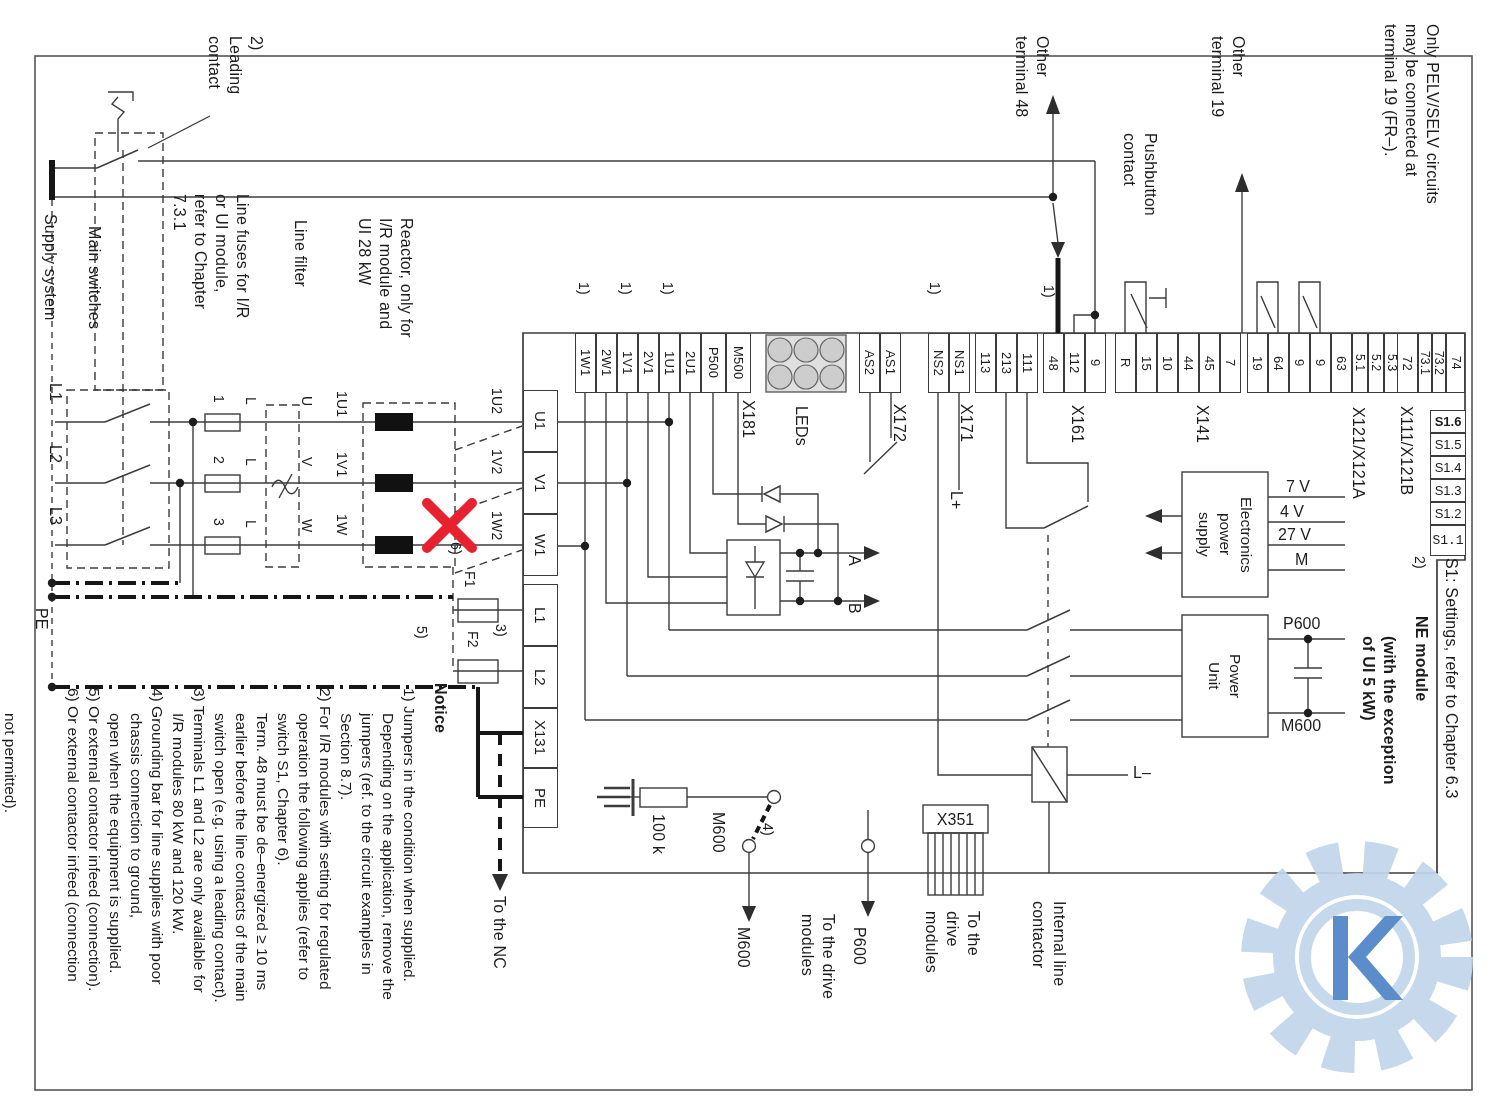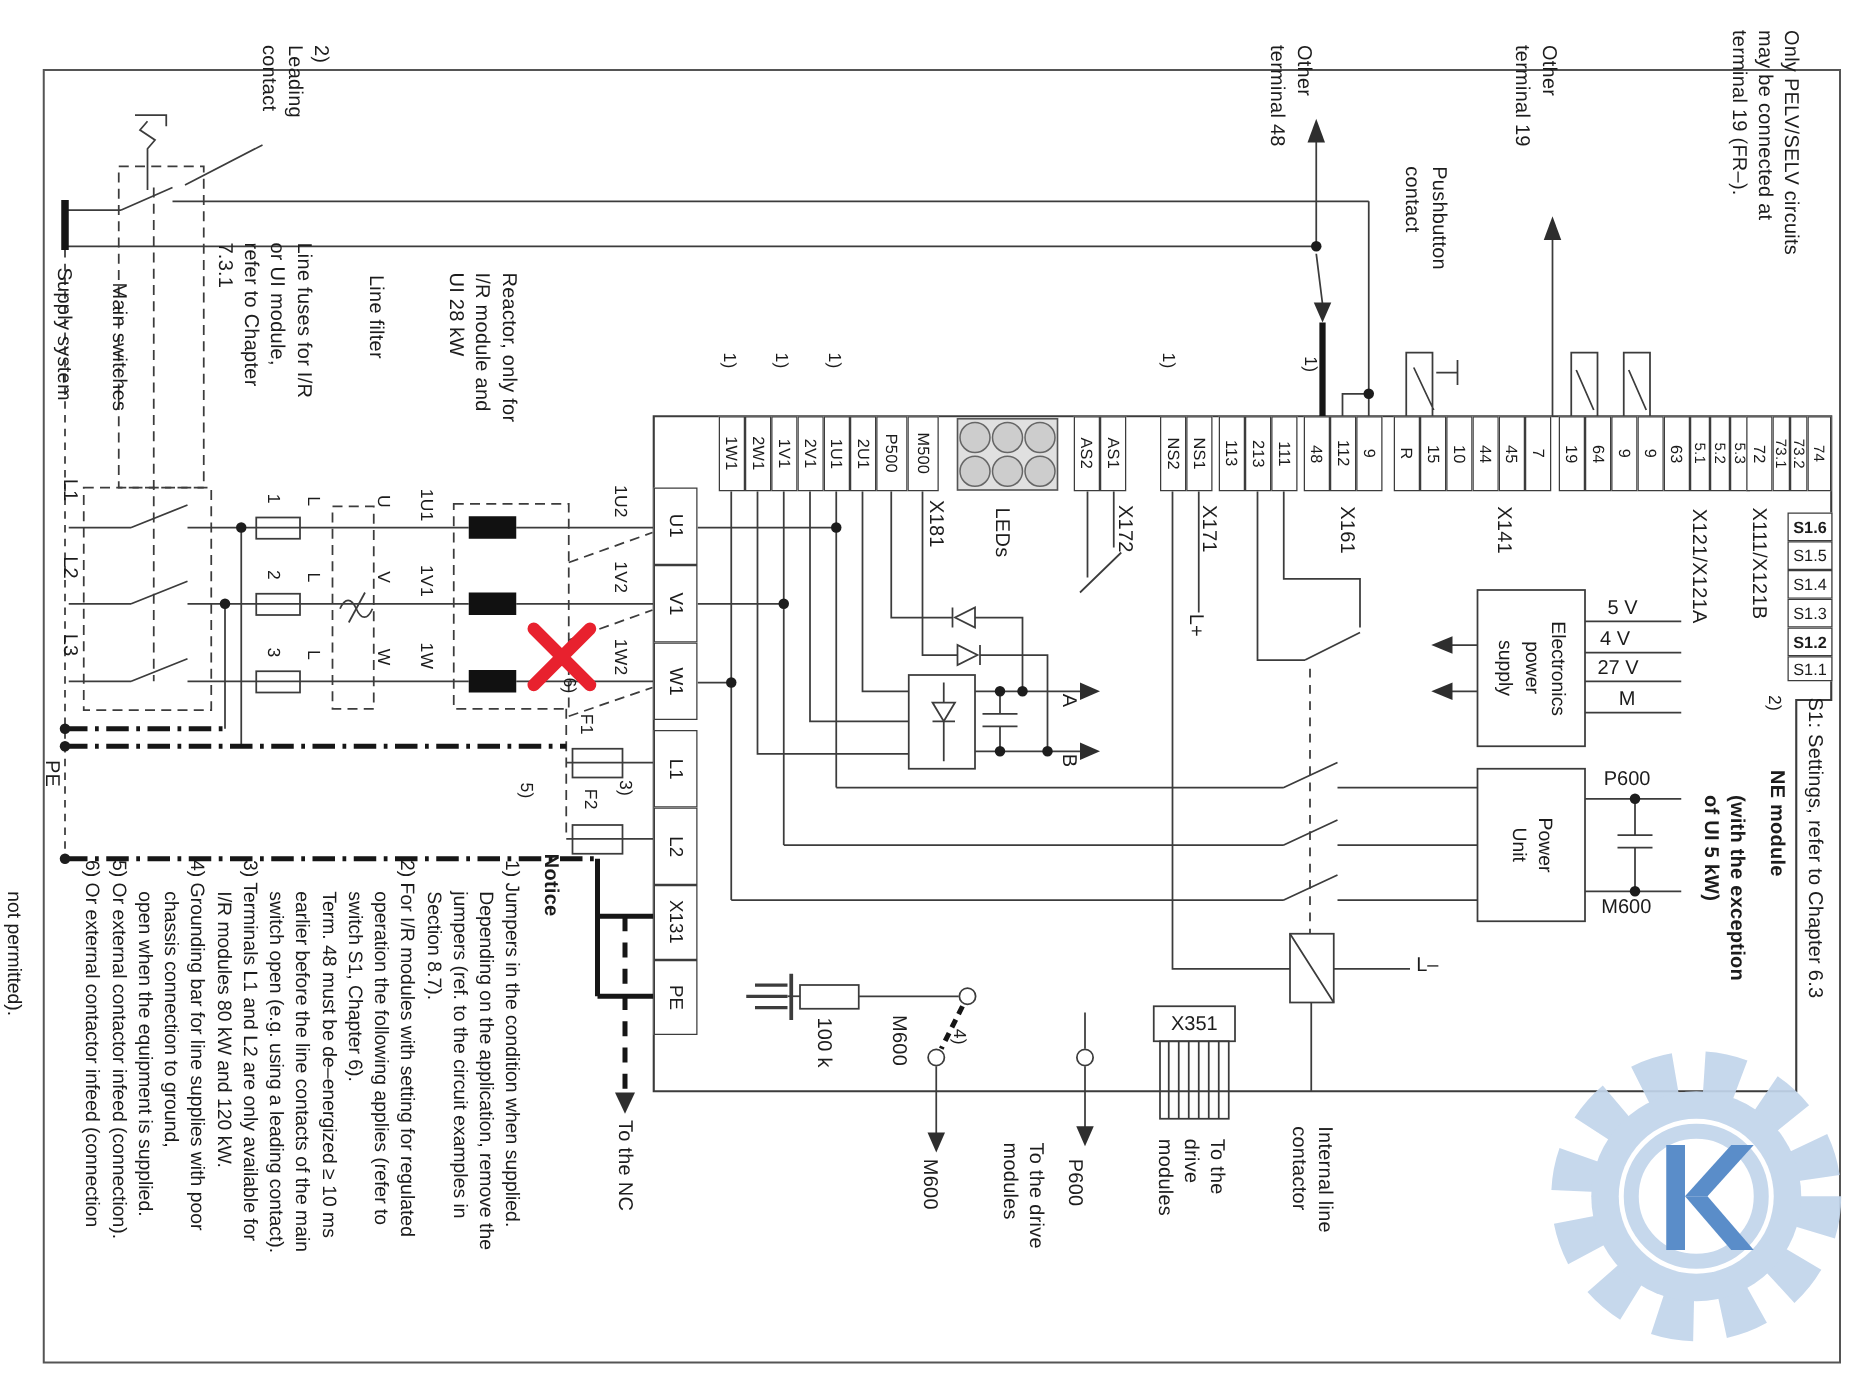--- a/index.html
+++ b/index.html
@@ -363,24 +363,24 @@
       </div>
       <div class="s1box" style="left: 1430px; top: 433px; width: 36px; height: 23px;">
         <span>S1.5</span>
       </div>
       <div class="s1box" style="left: 1430px; top: 456px; width: 36px; height: 23px; align-items: center;">
         <span>S1.4</span>
       </div>
       <div class="s1box" style="left: 1430px; top: 479px; width: 36px; height: 23px;">
         <span>S1.3</span>
       </div>
-      <div class="s1box" style="left: 1430px; top: 502px; width: 36px; height: 23px; font-weight: bold;">
+      <div class="s1box" style="left: 1430px; top: 502px; width: 36px; height: 23px;">
         <span>S1.2</span>
       </div>
-      <div class="s1box" style="left: 1430px; top: 525px; width: 36px; height: 20px;">
+      <div class="s1box" style="left: 1430px; top: 525px; width: 36px; height: 31px; font-family: Liberation Mono, monospace;">
         <span>S1.1</span>
       </div>
       <div class="flexbox" style="left: 1182px; top: 472px; width: 86px; height: 125px;">
         <span>Electronics
 power
 supply</span>
       </div>
       <div class="flexbox" style="left: 1182px; top: 615px; width: 86px; height: 122px;">
         <span>Power
 Unit</span>
@@ -446,21 +446,21 @@
       <div class="vtext" style="left: 849px; top: 927px; width: 21px; height: 62px;">P600</div>
       <div class="vtext" style="left: 489px; top: 896px; width: 21px; height: 112px;">To the NC</div>
       <div class="vtext" style="left: 797px; top: 914px; width: 42px; height: 112px;">To the drive
 modules</div>
       <div class="vtext" style="left: 921px; top: 911px; width: 63px; height: 112px;">To the
 drive
 modules</div>
       <div class="vtext" style="left: 1028px; top: 901px; width: 42px; height: 140px;">Internal line
 contactor</div>
       <div class="htext" style="left: 1133px; top: 763px; width: 40px; height: 20px;">L–</div>
-      <div class="htext" style="left: 1286px; top: 477px; width: 40px; height: 20px;">5 V</div>
+      <div class="htext" style="left: 1286px; top: 477px; width: 40px; height: 20px;">7 V</div>
       <div class="htext" style="left: 1280px; top: 502px; width: 45px; height: 20px;">4 V</div>
       <div class="htext" style="left: 1278px; top: 525px; width: 45px; height: 20px;">27 V</div>
       <div class="htext" style="left: 1295px; top: 550px; width: 30px; height: 20px;">M</div>
       <div class="htext" style="left: 1283px; top: 614px; width: 50px; height: 20px;">P600</div>
       <div class="htext" style="left: 1281px; top: 716px; width: 50px; height: 20px;">M600</div>
       <div class="flexbox" style="left: 923px; top: 805px; width: 65px; height: 28px;">
         <span style="writing-mode: horizontal-tb; font-size: 16px;">X351</span>
       </div>
       <div class="vtext small" style="left: 1412px; top: 556px; width: 18px; height: 26px;">2)</div>
       <div class="vtext" style="left: 1441px; top: 558px; width: 21px; height: 300px;">S1: Settings, refer to Chapter 6.3</div>

